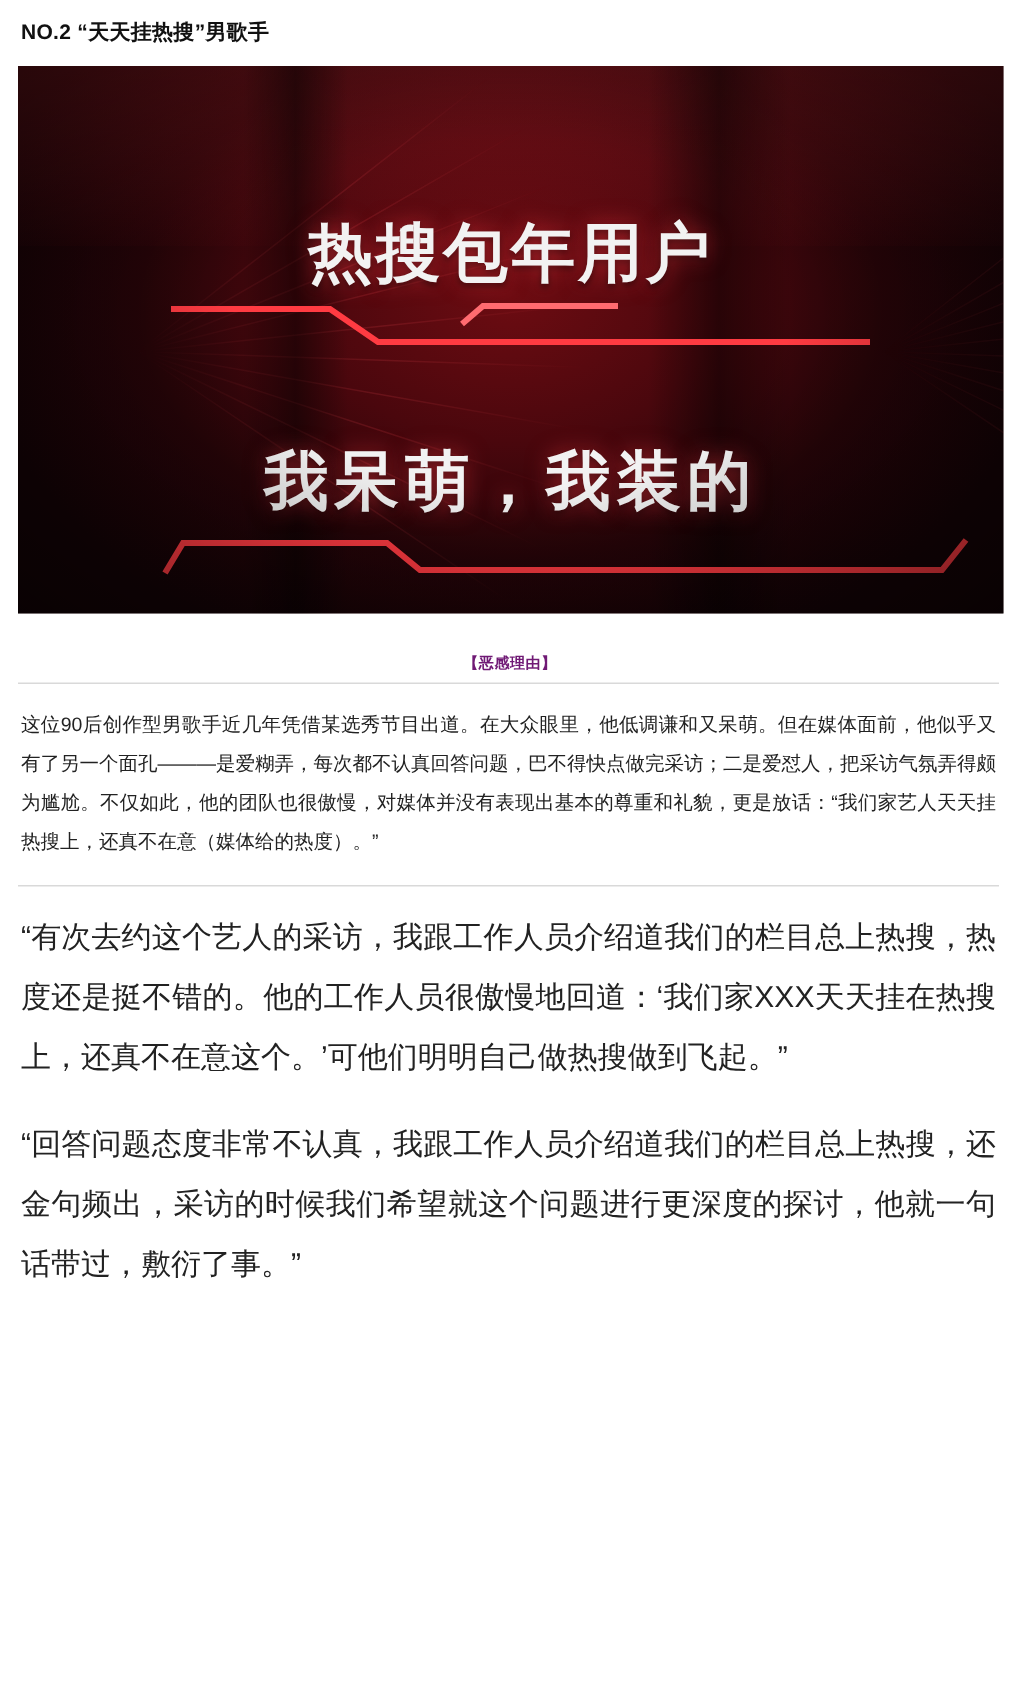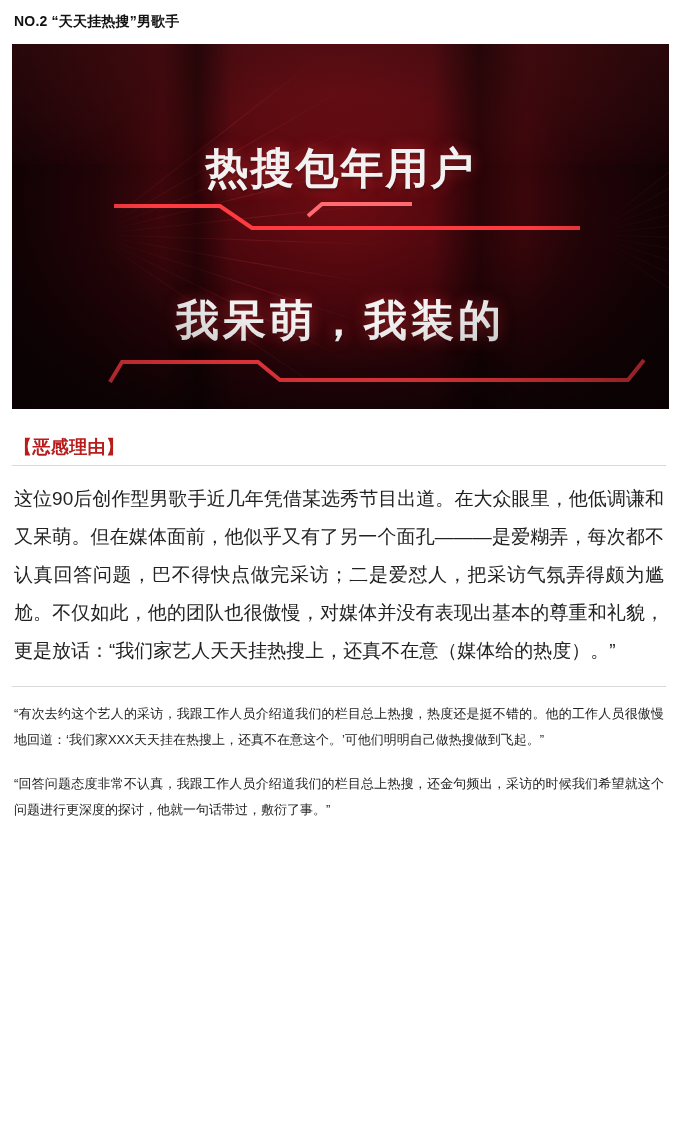--- a/index.html
+++ b/index.html
@@ -103,41 +103,42 @@
   }
   
   .accent {
     position: absolute;
     height: 24px;
   }
   .accent svg { display: block; }
 
   
   .sec-head {
-    font-size: 18px;
+    font-size: 10px;
     font-weight: bold;
-    color: #b91c1c;
+    color: #701a75;
     margin: 26px 0 6px 2px;
     letter-spacing: 0.4px;
+    text-align: center;
   }
   .rule {
     border: 0;
     border-top: 1px solid #d9d9d9;
     margin: 6px 0 14px 0;
   }
   .para {
-    font-size: 19px;
+    font-size: 13px;
     line-height: 2.0;
     color: #222;
     margin: 0 2px 16px 2px;
     text-align: justify;
     text-justify: inter-ideograph;
   }
   .quote {
-    font-size: 13px;
+    font-size: 20px;
     line-height: 2.0;
     color: #222;
     margin: 0 2px 18px 2px;
     text-align: justify;
     text-justify: inter-ideograph;
   }
 </style>
 </head>
 <body>
 

